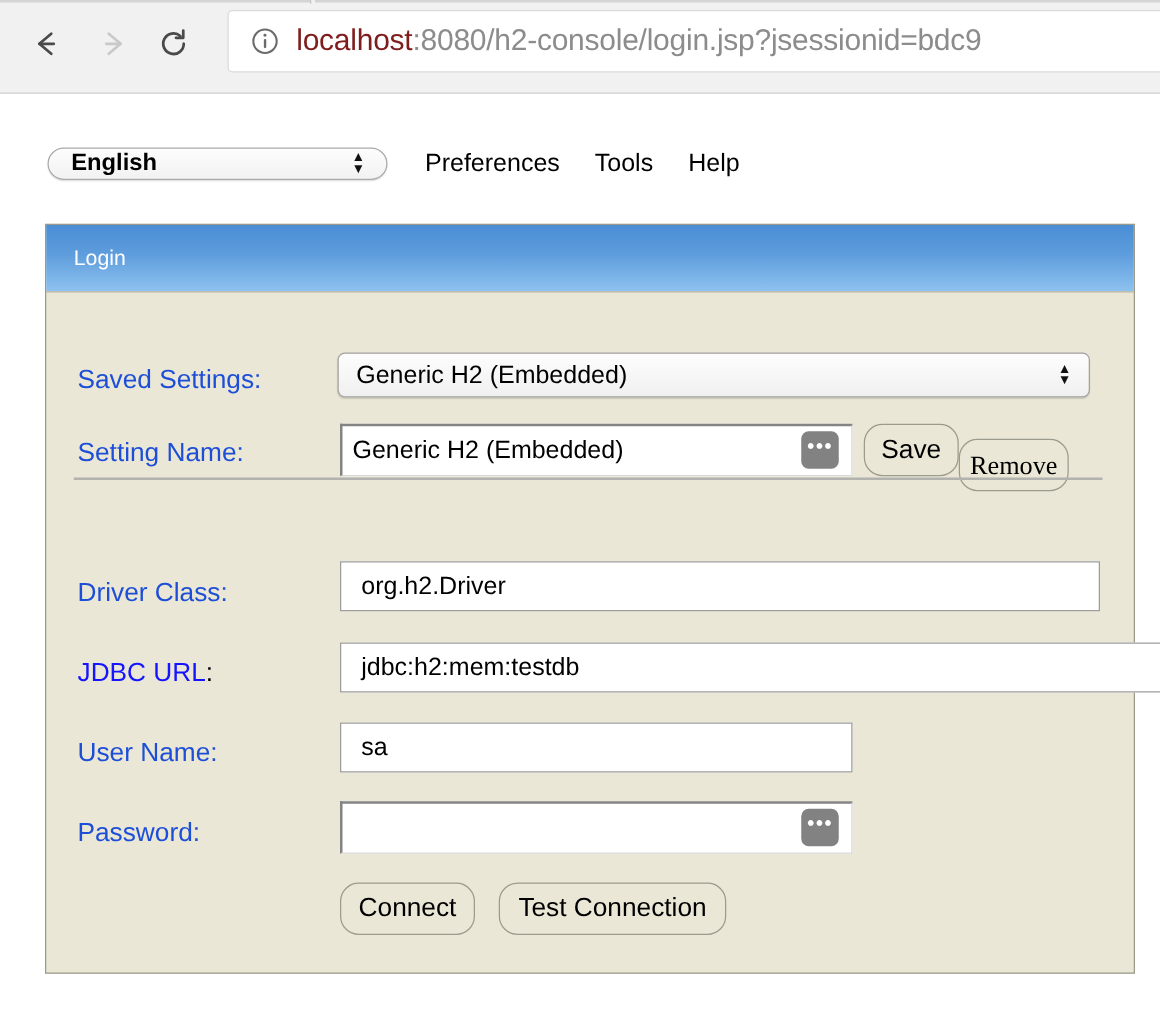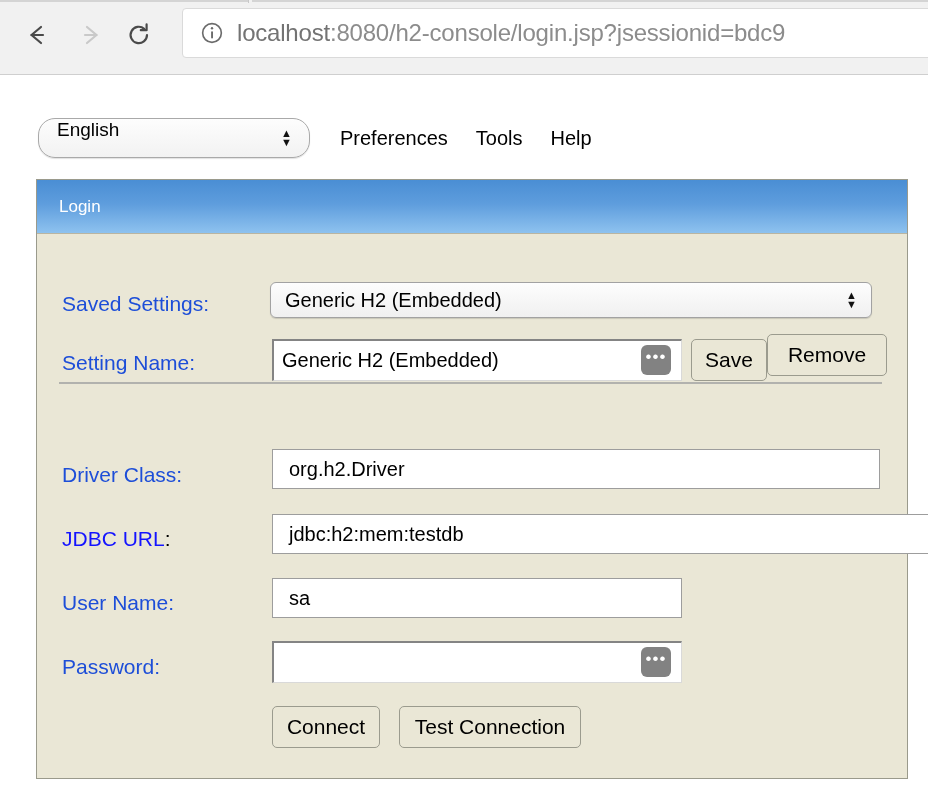--- a/index.html
+++ b/index.html
@@ -53,46 +53,47 @@
     margin-left: 18px; margin-right: 14px;
     width: 22px; height: 22px;
   }
   .url-text {
     font-size: 24px;
     letter-spacing: -0.2px;
     color: #8c8c8c;
     white-space: nowrap;
     overflow: hidden;
   }
-  .url-host { color: #737373; }
+  .url-host { color: #7f1d1d; }
 
   
   .page {
     position: absolute;
     left: 0; top: 76px;
     width: 928px; height: 732px;
     background: #ffffff;
   }
 
   .toolbar {
     position: absolute;
     left: 38px; top: 42px;
     display: flex; align-items: center;
   }
   .lang-select {
-    width: 272px; height: 40px;
+    width: 272px; height: 26px;
     background: linear-gradient(#fdfdfd, #f2f2f2);
     border: 1px solid #a9a9a9;
     border-radius: 17px;
-    display: flex; align-items: flex-start;
+    display: flex; align-items: center;
     position: relative;
     font-size: 19px;
     color: #000;
     padding-left: 18px;
     box-shadow: 0 1px 1px rgba(0,0,0,.12);
+    font-weight: bold;
   }
   .lang-stepper {
     position: absolute; right: 17px; top: 50%;
     transform: translateY(-50%);
     display: flex; flex-direction: column; align-items: center;
     line-height: 0;
   }
   .lang-stepper span { font-size: 11px; line-height: 9px; color: #111; }
 
   .toolbar-links { margin-left: 30px; display: flex; align-items: baseline; }
@@ -190,21 +191,21 @@
     letter-spacing: 1px;
     display: flex; align-items: center; justify-content: center;
     line-height: 8px;
     padding-bottom: 7px;
   }
 
   .btn {
     position: absolute;
     background: #eae7d6;
     border: 1px solid #9b9b8e;
-    border-radius: 5px;
+    border-radius: 15px;
     font-size: 21px;
     color: #000;
     display: flex; align-items: center; justify-content: center;
     height: 42px;
     white-space: nowrap;
   }
 
   .divider {
     position: absolute;
     left: 22px; top: 148px;
@@ -282,21 +283,21 @@
             <span>▼</span>
         </span>
       </div>
 
       <div class="form-label" style="top: 117px;">Setting Name:</div>
       <div class="field-classic" style="left: 235px; top: 105px; width: 410px; height: 42px;">
         <span>Generic H2 (Embedded)</span>
       </div>
       <div class="dots-btn" style="left: 604px; top: 111px;">•••</div>
       <div class="btn" style="left: 654px; top: 105px; width: 76px;">Save</div>
-      <div class="btn" style="left: 730px; top: 100px; width: 120px;">Remove</div>
+      <div class="btn" style="left: 730px; top: 117px; width: 88px; font-family: Liberation Serif, serif;">Remove</div>
 
       <div class="divider"></div>
 
       <div class="form-label" style="top: 229px;">Driver Class:</div>
       <div class="field-thin" style="left: 235px; top: 215px; width: 608px; height: 40px;">
         <span>org.h2.Driver</span>
       </div>
 
       <div class="form-label link" style="top: 293px;">
         <span>JDBC URL</span><span class="colon">:</span>

